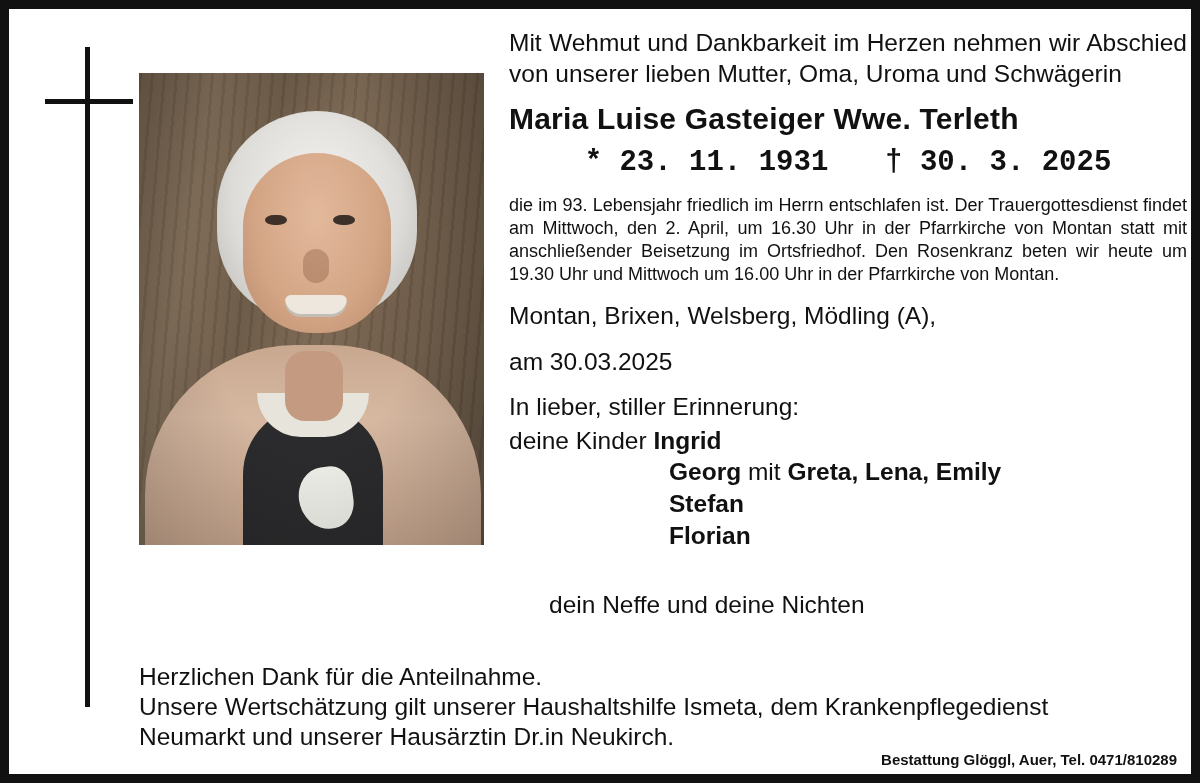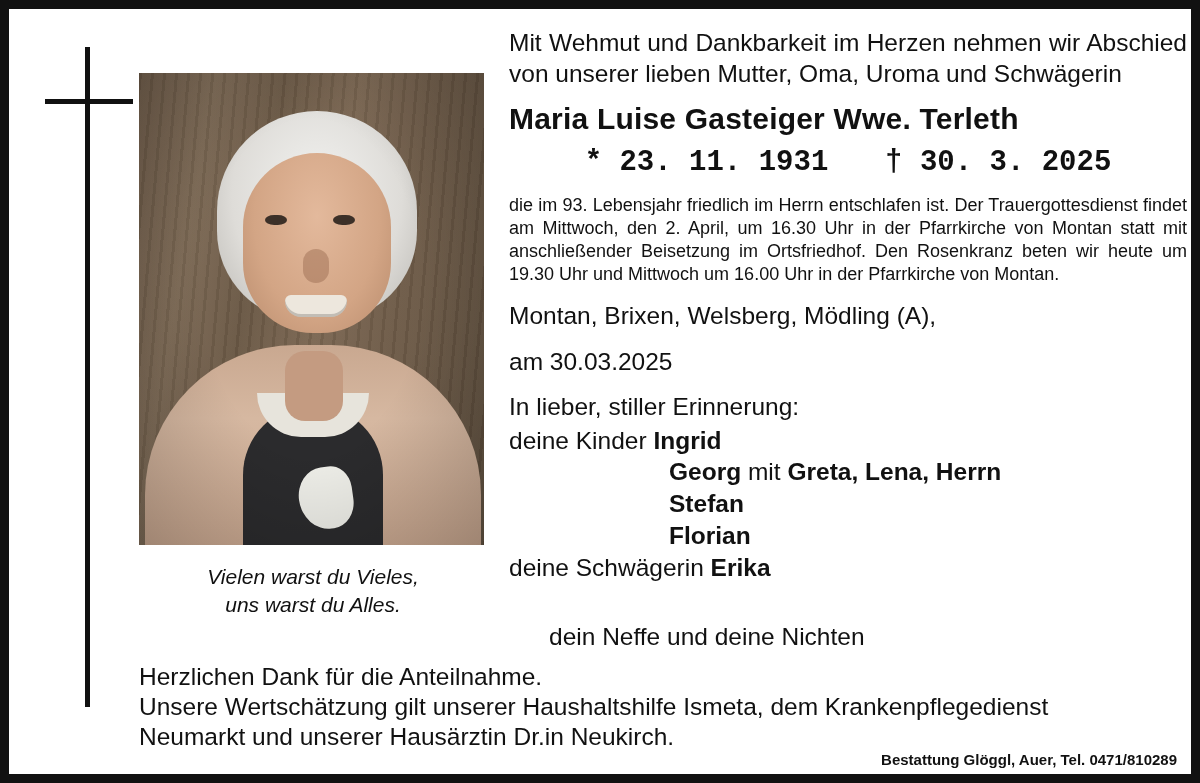--- a/index.html
+++ b/index.html
@@ -280,24 +280,20 @@
         <div class="collar"></div>
         <div class="neck"></div>
         <div class="hair"></div>
         <div class="face"></div>
         <div class="eye left"></div>
         <div class="eye right"></div>
         <div class="nose"></div>
         <div class="mouth"></div>
         <div class="shade"></div>
       </div>
-      <div class="caption">
-        <div>Vielen warst du Vieles,</div>
-        <div>uns warst du Alles.</div>
-      </div>
     </div>
 
     <div class="text-col">
       <div class="lead">Mit Wehmut und Dankbarkeit im Herzen nehmen wir Abschied von unserer lieben Mutter, Oma, Uroma und Schwägerin</div>
 
       <div class="name">Maria Luise Gasteiger Wwe. Terleth</div>
 
       <div class="dates">
         <span>* 23. 11. 1931</span>
         <span class="sep"></span>
@@ -308,31 +304,28 @@
 
       <div class="plain">Montan, Brixen, Welsberg, Mödling (A),</div>
       <div class="plain">am 30.03.2025</div>
       <div class="plain">In lieber, stiller Erinnerung:</div>
 
       <div class="family">
         <div class="row indent1">
           <span>deine Kinder </span><b>Ingrid</b>
         </div>
         <div class="row indent2">
-          <b>Georg</b><span> mit </span><b>Greta, Lena, Herrn</b>
+          <b>Georg</b><span> mit </span><b>Greta, Lena, Emily</b>
         </div>
         <div class="row indent2">
           <b>Stefan</b>
         </div>
         <div class="row indent2">
           <b>Florian</b>
         </div>
-        <div class="row indent1">
-          <span>deine Schwägerin </span><b>Erika</b>
-        </div>
         <div class="row indent3">dein Neffe und deine Nichten</div>
       </div>
     </div>
 
     <div class="footer">
       <div class="line">Herzlichen Dank für die Anteilnahme.</div>
       <div class="line">Unsere Wertschätzung gilt unserer Haushaltshilfe Ismeta, dem Krankenpflegedienst</div>
       <div class="line">Neumarkt und unserer Hausärztin Dr.in Neukirch.</div>
     </div>
 

